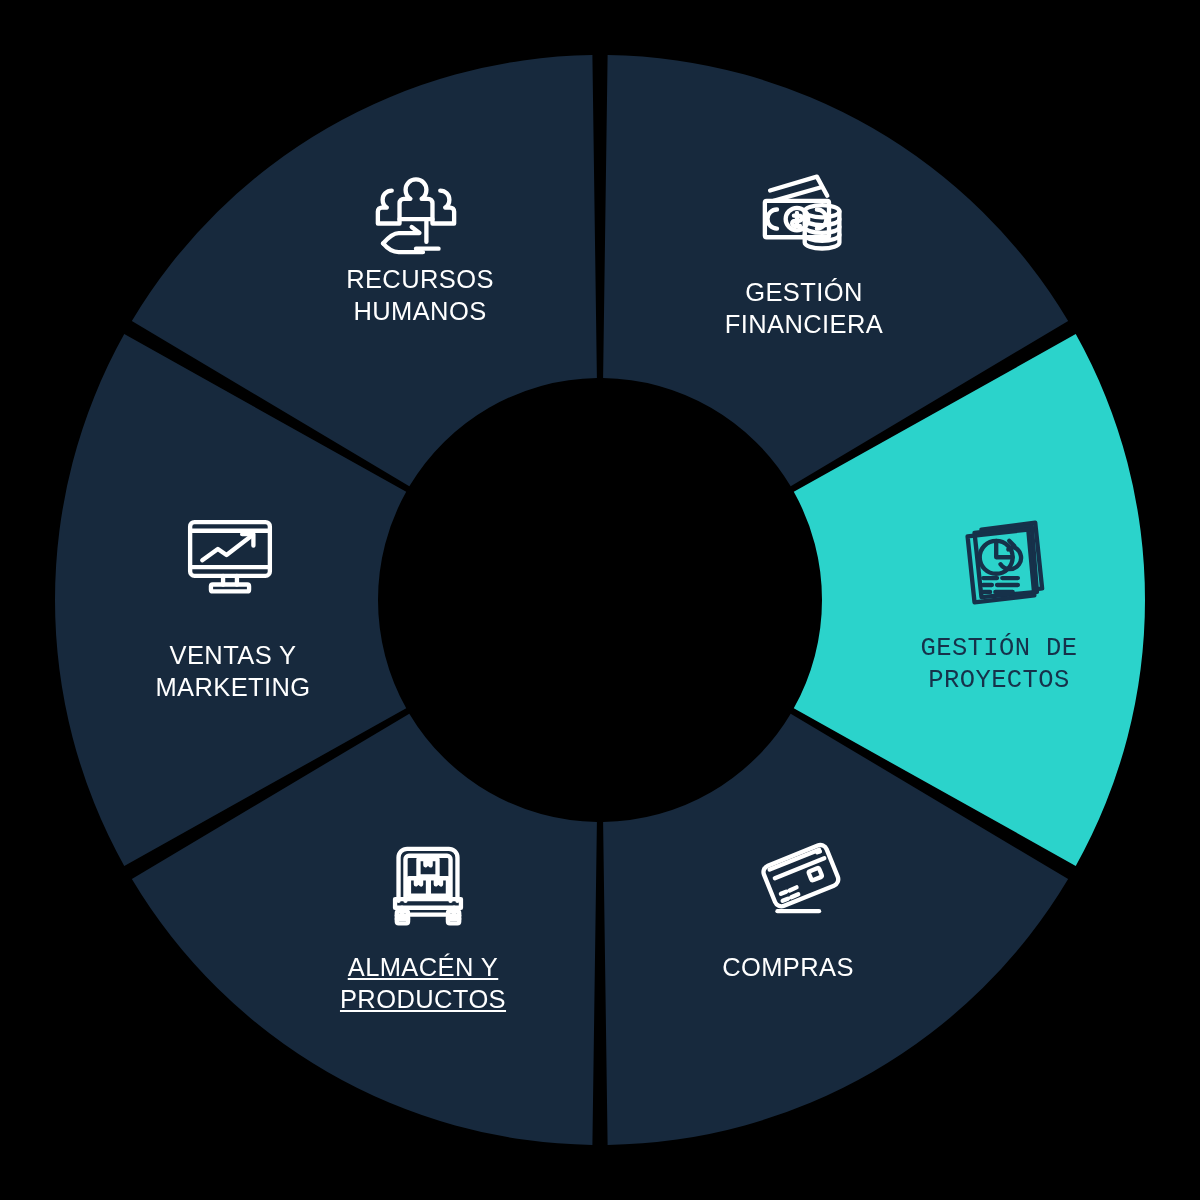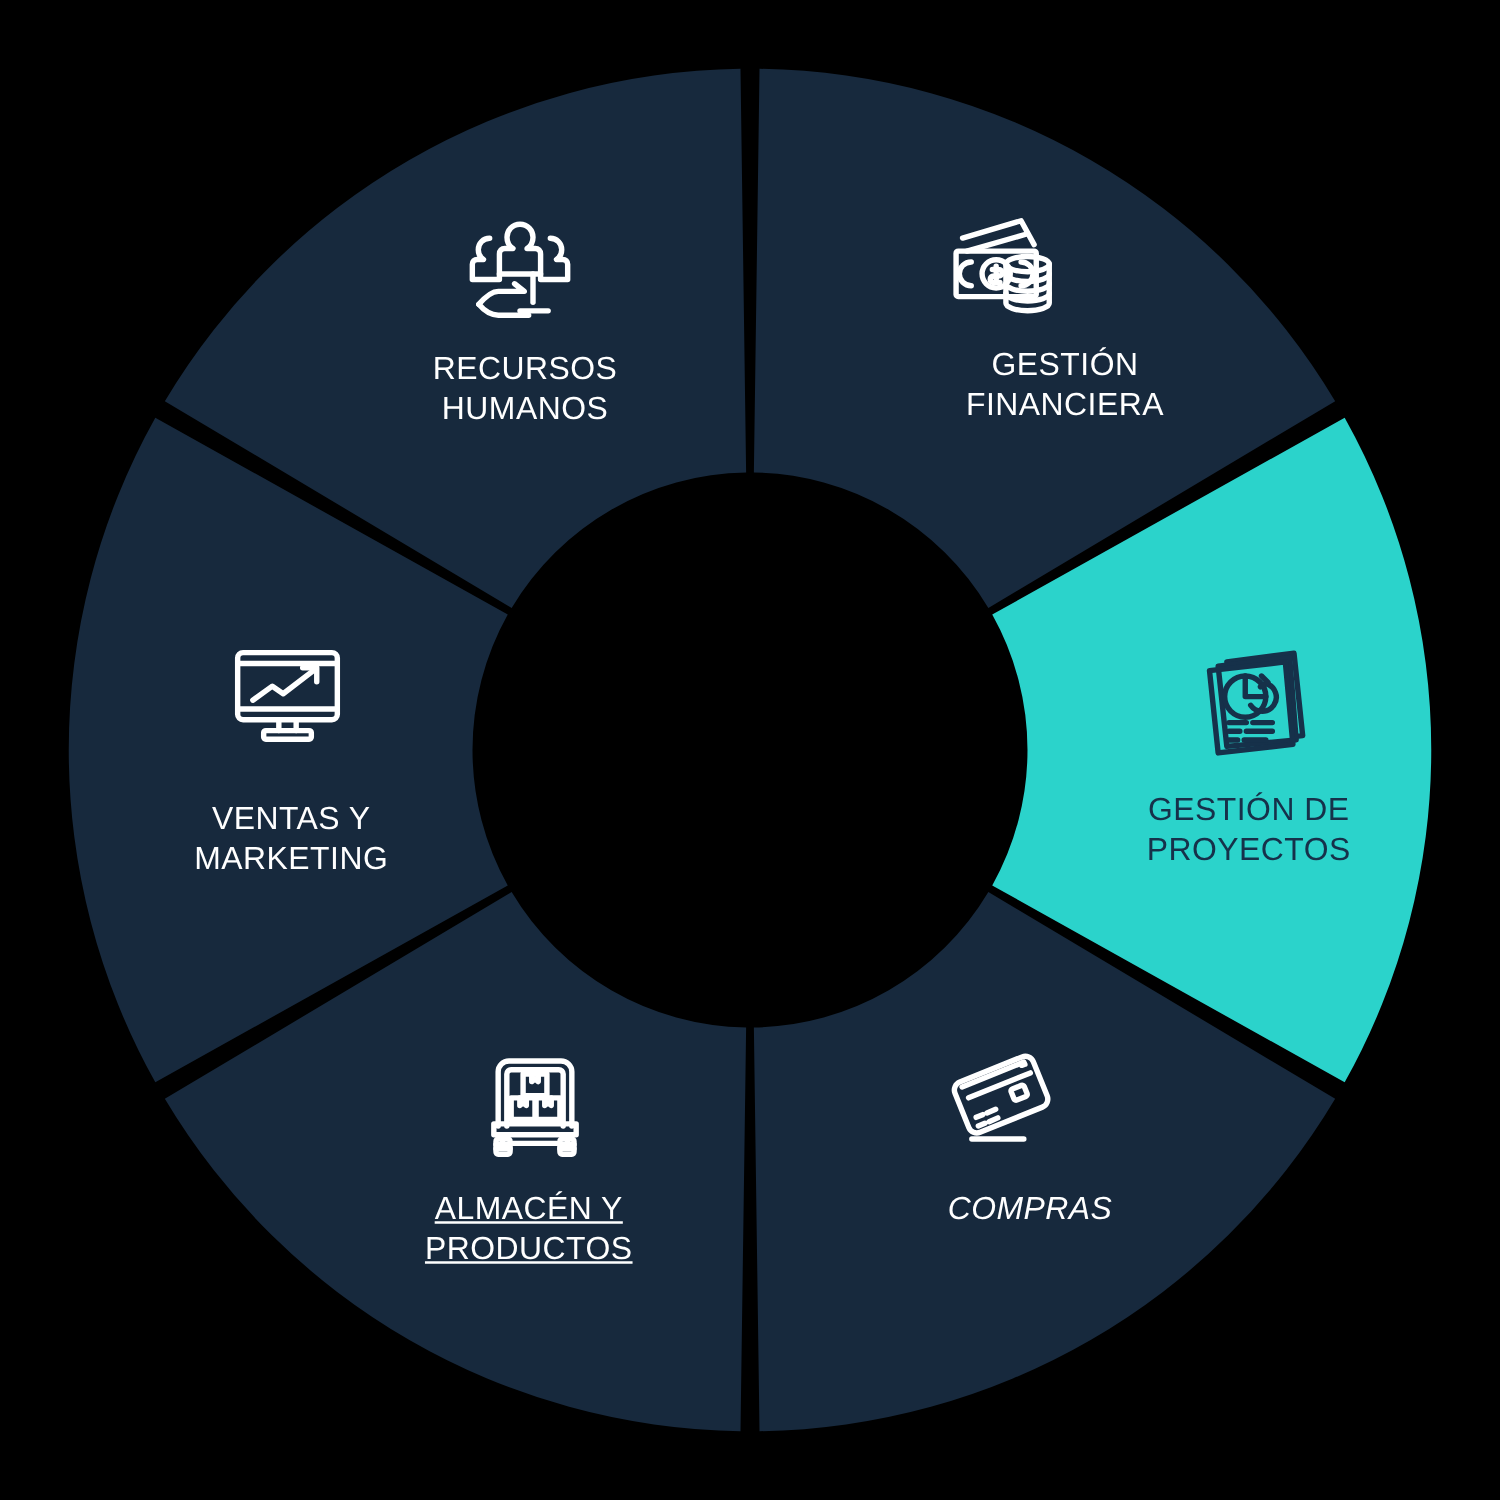--- a/index.html
+++ b/index.html
@@ -31,21 +31,21 @@
     position: absolute;
     text-align: center;
     line-height: 1.25;
     font-size: 25.5px;
     letter-spacing: 0.4px;
     color: #ffffff;
     white-space: pre-line;
     transform: translate(-50%, 0);
     pointer-events: none;
   }
-  .seg-label.dark-text { color: #16314a; }
+  .seg-label.dark-text { color: #16314a; font-family: Liberation Mono, monospace; }
   .icon-wrap {
     position: absolute;
     transform: translate(-50%, -50%);
     width: 104px;
     height: 104px;
   }
   .icon-wrap svg { display: block; width: 100%; height: 100%; }
 </style>
 </head>
 <body>
@@ -57,21 +57,21 @@
         <path d="M 607.6093882848343 55.05312441492924 A 545 545 0 0 1 1068.133143827212 320.9366386455385 L 790.6890971186075 486.3264839987331 A 222 222 0 0 0 603.0996040352902 378.0216396699345 Z" fill="#17293d"></path>
         <path d="M 1075.7425321120463 334.11648576939075 A 545 545 0 0 1 1075.7425321120463 865.8835142306093 L 793.7887011538978 708.3048443287986 A 222 222 0 0 0 793.7887011538978 491.69515567120135 Z" fill="#2bd3cb"></path>
         <path d="M 1068.133143827212 879.0633613544614 A 545 545 0 0 1 607.6093882848343 1144.9468755850708 L 603.0996040352902 821.9783603300655 A 222 222 0 0 0 790.6890971186075 713.6735160012669 Z" fill="#17293d"></path>
         <path d="M 592.390611715166 1144.9468755850708 A 545 545 0 0 1 131.866856172788 879.0633613544617 L 409.3109028813925 713.673516001267 A 222 222 0 0 0 596.9003959647098 821.9783603300655 Z" fill="#17293d"></path>
         <path d="M 124.25746788795368 865.8835142306093 A 545 545 0 0 1 124.25746788795351 334.11648576939103 L 406.2112988461022 491.6951556712015 A 222 222 0 0 0 406.21129884610224 708.3048443287987 Z" fill="#17293d"></path>
         <path d="M 131.86685617278795 320.93663864553844 A 545 545 0 0 1 592.3906117151657 55.05312441492924 L 596.9003959647097 378.0216396699345 A 222 222 0 0 0 409.3109028813925 486.32648399873307 Z" fill="#17293d"></path>
       </g>
   </svg>
 
   <div id="overlay">
-      <div class="seg-label" style="left: 852px; top: 277px;">GESTIÓN
+      <div class="seg-label" style="left: 804px; top: 277px;">GESTIÓN
 FINANCIERA</div>
       <div class="icon-wrap" style="left: 803px; top: 213px;">
         <svg viewBox="0 0 120 120">
         <g style="fill:none;stroke:#ffffff;stroke-width:5;stroke-linecap:round;stroke-linejoin:round">
           <path d="M22 34 L76 18 L88 40"></path>
           <path d="M26 46 L82 30"></path>
           <rect x="16" y="46" width="74" height="42" rx="2"></rect>
           <path d="M30 56a9 9 0 0 0 0 22M76 56a9 9 0 0 1 0 22"></path>
           <circle cx="53" cy="67" r="13"></circle>
           <path d="M53 60v14M49.5 63h6a3 3 0 0 1 0 6h-5a3 3 0 0 0 0 6h6"></path>
@@ -94,21 +94,21 @@
           <circle cx="51" cy="58" r="19"></circle>
           <path d="M51 58 V39 M51 58 H70"></path>
           <path d="M70 46a13 13 0 1 1-14 20"></path>
           <path d="M66 39l6 6-7 4"></path>
           <path d="M36 82h16 M58 82h18"></path>
           <path d="M36 90h10 M52 90h24"></path>
           <path d="M36 98h8 M50 98h20"></path>
         </g>
       </svg>
       </div>
-      <div class="seg-label" style="left: 824px; top: 952px; font-style: italic;">COMPRAS</div>
+      <div class="seg-label" style="left: 788px; top: 952px;">COMPRAS</div>
       <div class="icon-wrap" style="left: 800px; top: 880px;">
         <svg viewBox="0 0 120 120">
         <g style="fill:none;stroke:#ffffff;stroke-width:5;stroke-linecap:round;stroke-linejoin:round">
           <rect x="22" y="30" width="78" height="50" rx="8" transform="rotate(-22 61 55)"></rect>
           <path d="M25 48 L82 25"></path>
           <path d="M31 58 L88 35"></path>
           <path d="M38 76l6-2.5 M48 72l8-3.5 M40 84l6-2.5 M50 80l8-3.5"></path>
           <rect x="71" y="48" width="13" height="11" rx="2" transform="rotate(-22 77 53)"></rect>
           <path d="M34 96h48"></path>
           <path d="M80 28l3-1"></path>
@@ -144,21 +144,21 @@
         <g style="fill:none;stroke:#ffffff;stroke-width:5;stroke-linecap:round;stroke-linejoin:round">
           <rect x="14" y="22" width="92" height="62" rx="5"></rect>
           <path d="M14 32h92 M14 74h92"></path>
           <path d="M28 66 L46 53 L56 60 L86 37"></path>
           <path d="M74 36h13v13"></path>
           <path d="M52 84v10 M68 84v10"></path>
           <rect x="38" y="94" width="44" height="8" rx="2"></rect>
         </g>
       </svg>
       </div>
-      <div class="seg-label" style="left: 420px; top: 280px;">RECURSOS
+      <div class="seg-label" style="left: 420px; top: 264px;">RECURSOS
 HUMANOS</div>
       <div class="icon-wrap" style="left: 416px; top: 214px;">
         <svg viewBox="0 0 120 120">
         <g style="fill:none;stroke:#ffffff;stroke-width:5;stroke-linecap:round;stroke-linejoin:round">
           <path d="M60 20c-7 0-12 5.5-12 12 0 5 2.5 8.5 5.5 10.5H46c-3 0-5 2-5 5V66h38V47.5c0-3-2-5-5-5h-7.5C69.5 40.5 72 37 72 32c0-6.5-5-12-12-12z"></path>
           <path d="M32 33c-6 0-10.5 4.8-10.5 10.5 0 4.3 2.2 7.4 4.8 9.1h-5.8c-2.6 0-4.5 1.8-4.5 4.4V71h25V66"></path>
           <path d="M88 33c6 0 10.5 4.8 10.5 10.5 0 4.3-2.2 7.4-4.8 9.1h5.8c2.6 0 4.5 1.8 4.5 4.4V71H79V66"></path>
           <path d="M22 94c6-7 12-12 18-12h24l-9-7"></path>
           <path d="M22 94c5 6 11 10 18 10h28"></path>
           <path d="M72 66v26"></path>

